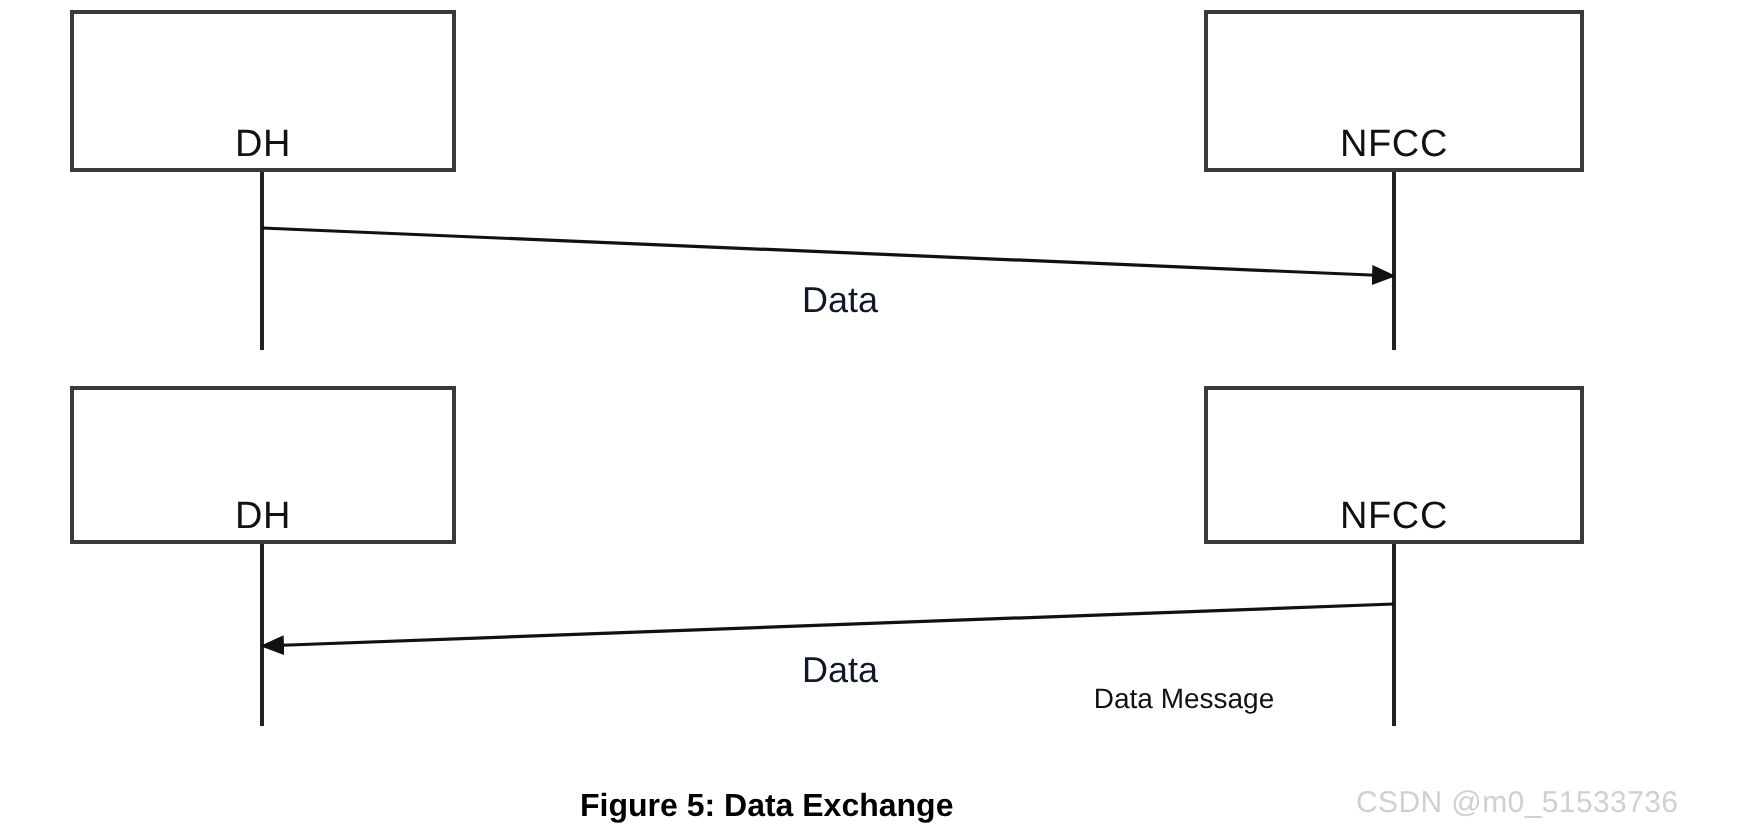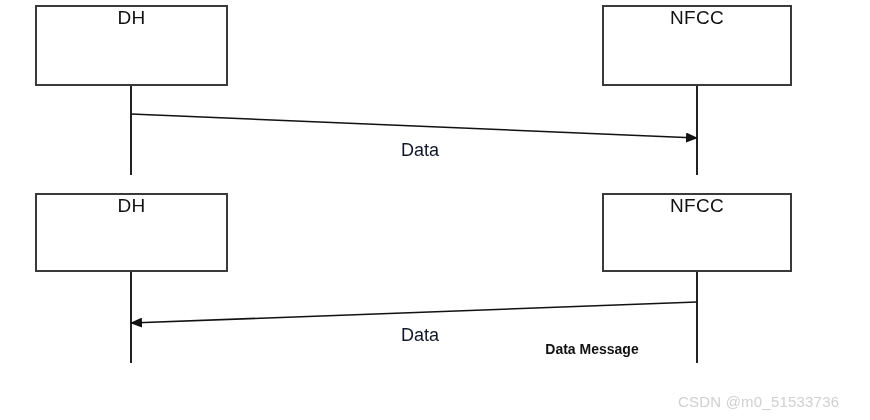--- a/index.html
+++ b/index.html
@@ -23,21 +23,21 @@
     top: 0;
     width: 870px;
     height: 420px;
   }
   .lifeline-box {
     position: absolute;
     box-sizing: border-box;
     border: 2px solid #3a3a3a;
     background: #ffffff;
     display: flex;
-    align-items: flex-start;
+    align-items: flex-end;
     justify-content: center;
   }
   .lifeline-box-label {
     font-family: "Liberation Sans", sans-serif;
     font-size: 19px;
     color: #111111;
     letter-spacing: 0.3px;
   }
   .msg-label {
     position: absolute;
@@ -47,21 +47,20 @@
     white-space: nowrap;
   }
   .note-label {
     position: absolute;
     font-family: "Liberation Sans", sans-serif;
     font-size: 14px;
     color: #111111;
     text-align: center;
     line-height: 17px;
     white-space: nowrap;
-    font-weight: bold;
   }
   .figure-caption {
     position: absolute;
     font-family: "Liberation Sans", sans-serif;
     font-size: 16px;
     font-weight: bold;
     color: #000000;
     white-space: nowrap;
   }
   .watermark {
@@ -116,16 +115,17 @@
   </div>
 
   <div class="msg-label" style="left:420px; top:140px; transform:translateX(-50%);">Data</div>
 
   <div class="msg-label" style="left:420px; top:325px; transform:translateX(-50%);">Data</div>
 
   <div class="note-label" style="left:592px; top:341px; transform:translateX(-50%);">
     <div>Data Message</div>
   </div>
 
+  <div class="figure-caption" style="left:290px; top:395px;">Figure 5: Data Exchange</div>
 
   <div class="watermark" style="left:678px; top:393px;">CSDN @m0_51533736</div>
 
 </div>
 
 </body></html>

